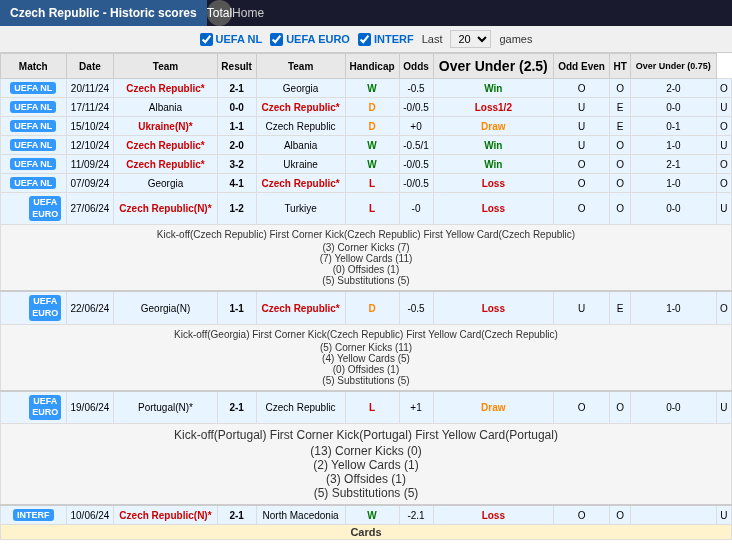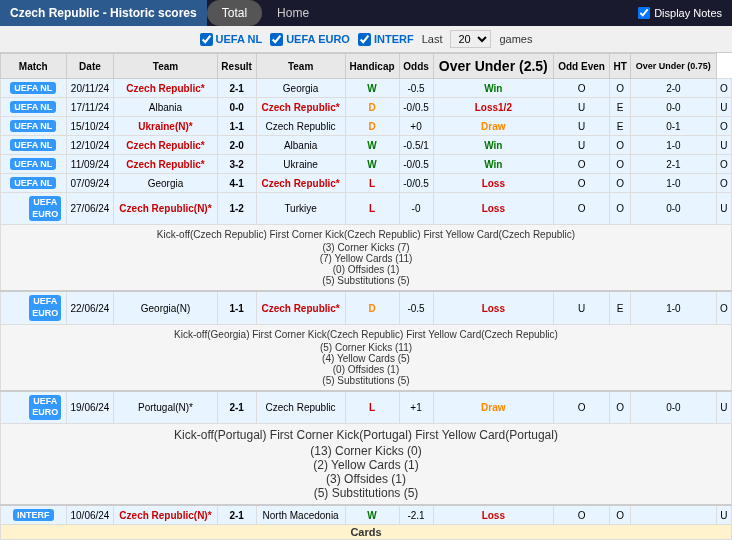--- a/index.html
+++ b/index.html
@@ -1,21 +1,21 @@
 <!DOCTYPE html>
 <html><head>
   <meta charset="utf-8">
   <style>
     * { margin: 0; padding: 0; box-sizing: border-box; }
     body { font-family: Arial, sans-serif; font-size: 11px; background: #fff; width: 732px; }
     
     
     .header { display: flex; align-items: center; background: #1a1a2e; color: #fff; padding: 0; }
     .header-title { background: #2d5a8e; color: #fff; padding: 6px 10px; font-size: 12px; font-weight: bold; }
-    .header-tab { padding: 6px 15px; color: #ccc; cursor: pointer; font-size: 12px; border-radius: 13px; }
+    .header-tab { padding: 6px 0; color: #ccc; cursor: pointer; font-size: 12px; border-radius: 13px; }
     .header-tab.active { background: #555; color: #fff; }
     .display-notes { margin-left: auto; padding: 4px 10px; font-size: 11px; color: #fff; display: flex; align-items: center; gap: 4px; }
     .display-notes input { width: 12px; height: 12px; }
     
     
     .filter-bar { display: flex; align-items: center; justify-content: center; background: #f0f0f0; padding: 4px 6px; gap: 8px; border-bottom: 1px solid #ccc; }
     .filter-check { display: flex; align-items: center; gap: 3px; color: #0066cc; font-size: 11px; font-weight: bold; }
     .filter-check input { accent-color: #0066cc; }
     .filter-label { font-size: 11px; color: #333; }
     .filter-select { font-size: 11px; padding: 1px 3px; border: 1px solid #ccc; }
@@ -41,24 +41,20 @@
   </style>
 </head>
 <body>
 
 <div>
 
   <div class="header">
     <div class="header-title">Czech Republic - Historic scores</div>
     <div class="header-tab active">Total</div>
     <div class="header-tab">Home</div>
-    <div class="display-notes">
-      <input type="checkbox" checked="" style="">
-      <span>Display Notes</span>
-    </div>
   </div>
 
   <div class="filter-bar">
     <label class="filter-check">
       <input type="checkbox" checked="" style="">
       <span>UEFA NL</span>
     </label>
     <label class="filter-check">
       <input type="checkbox" checked="" style="">
       <span>UEFA EURO</span>

